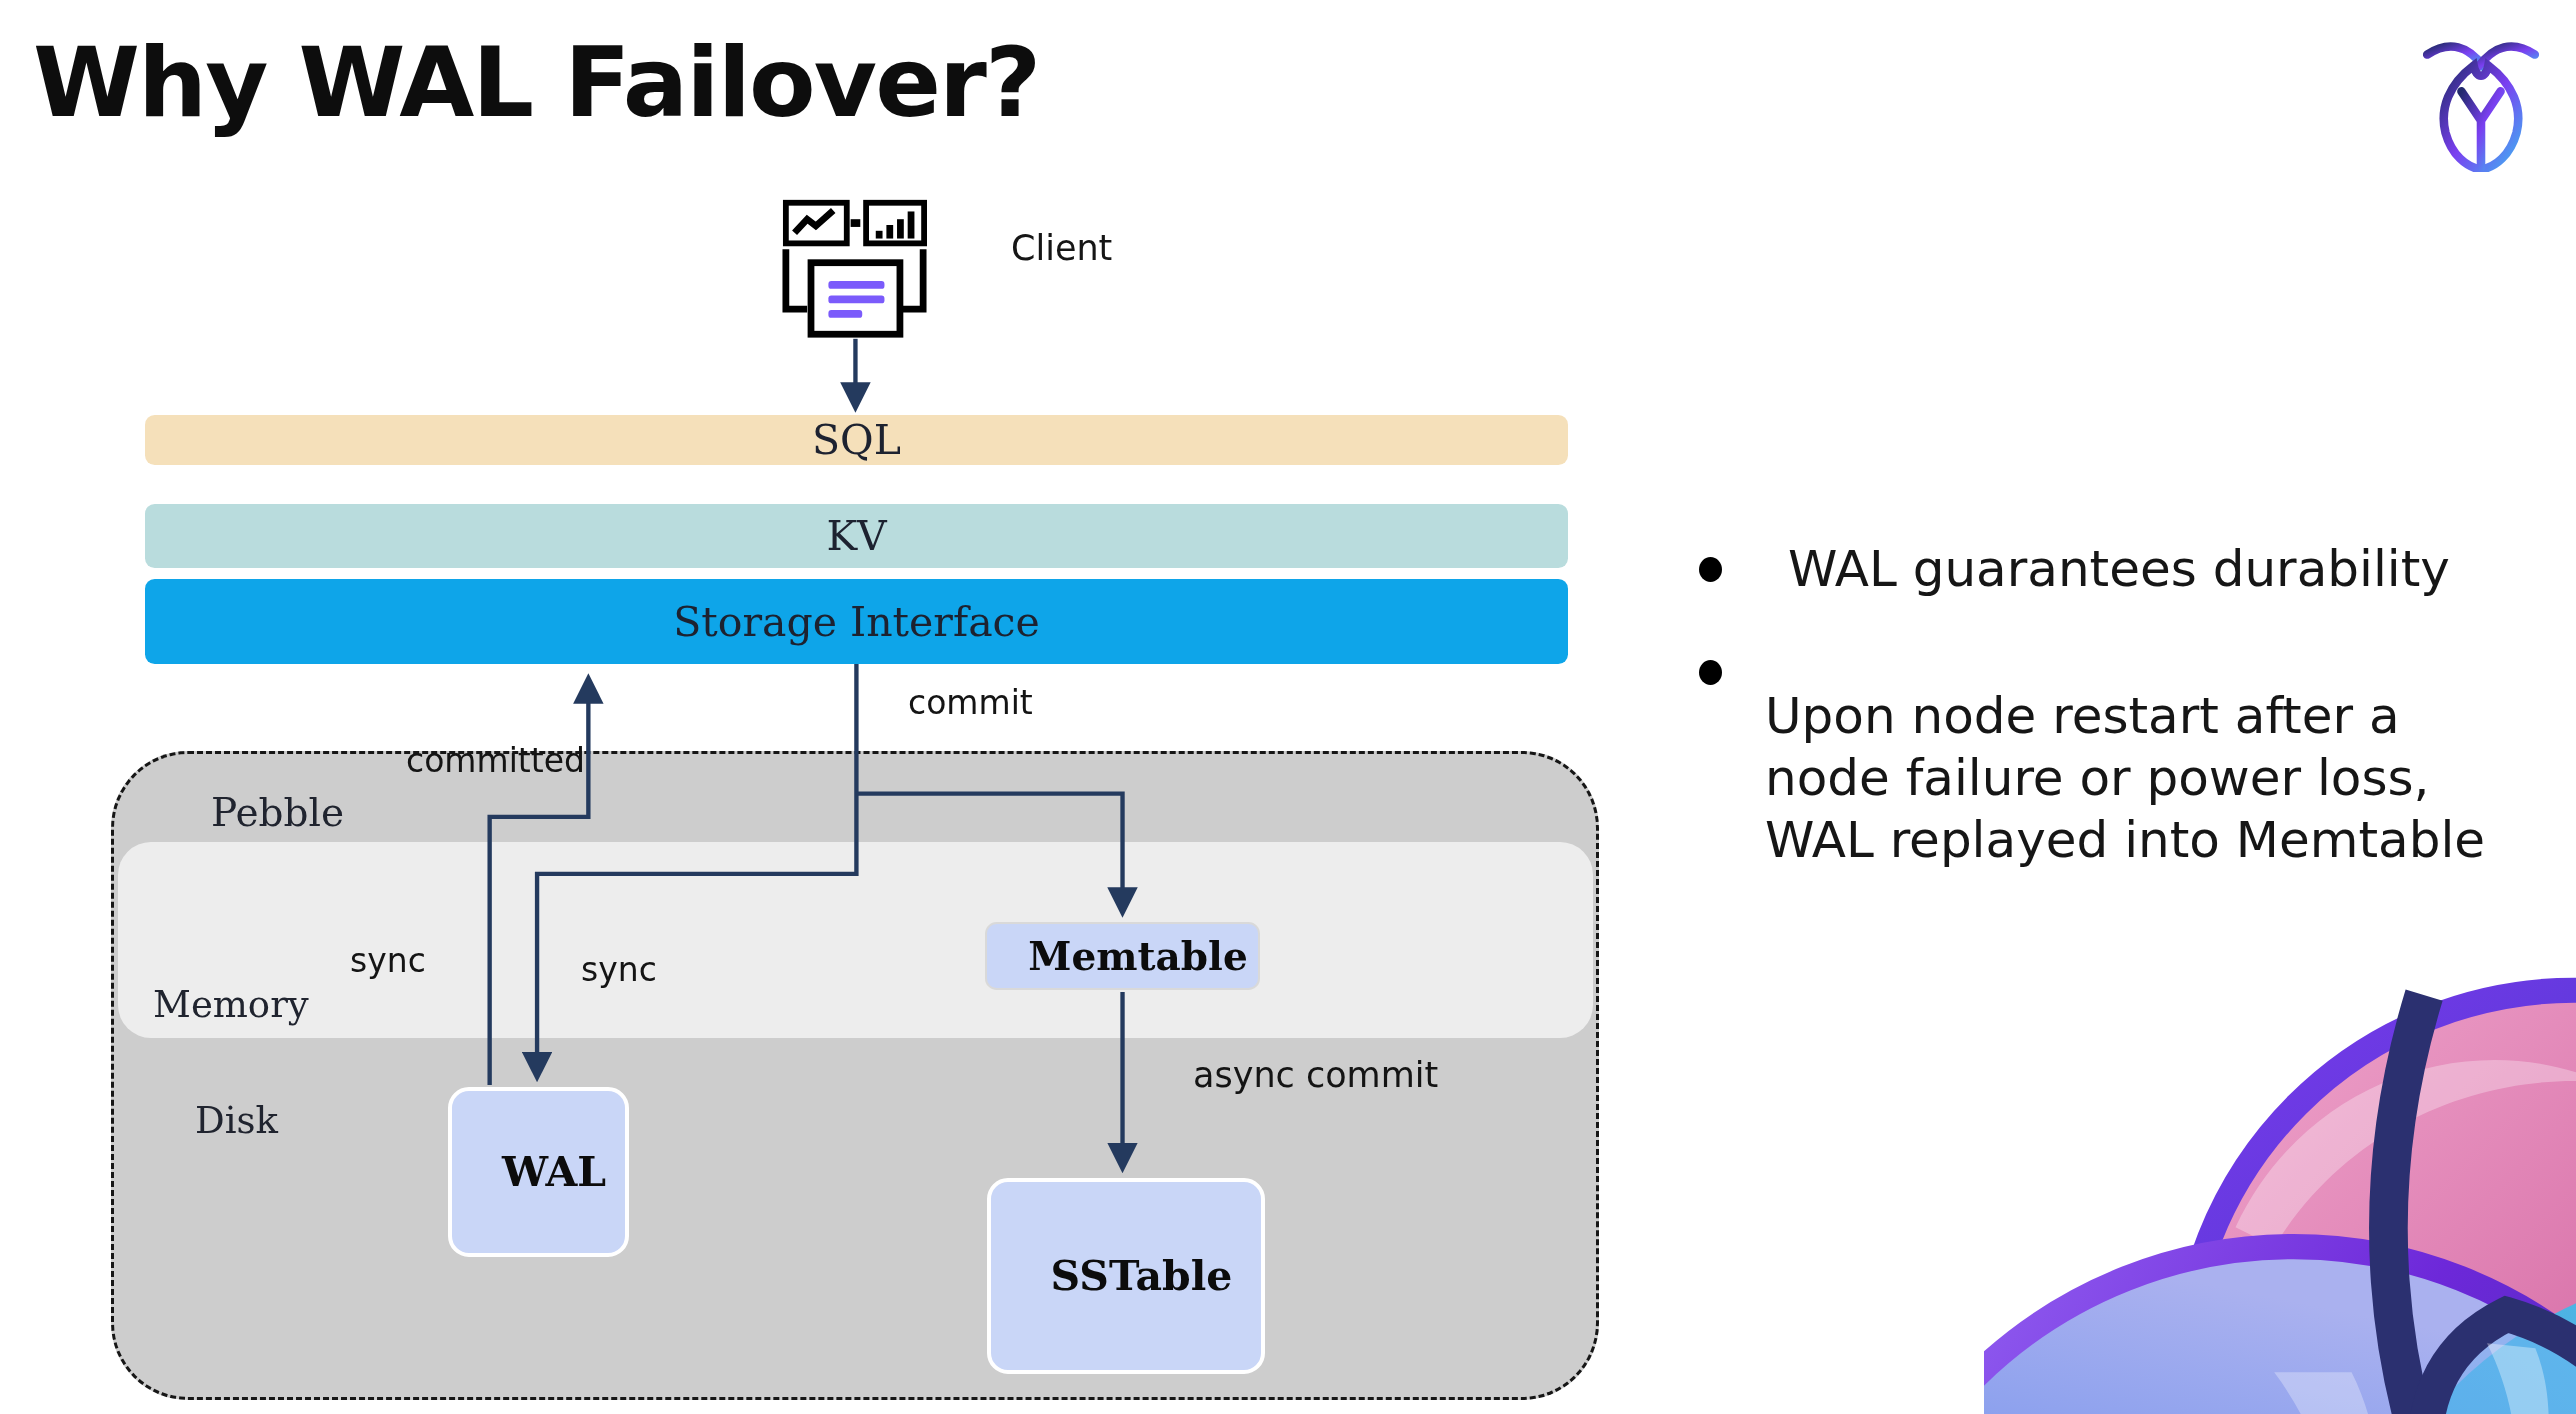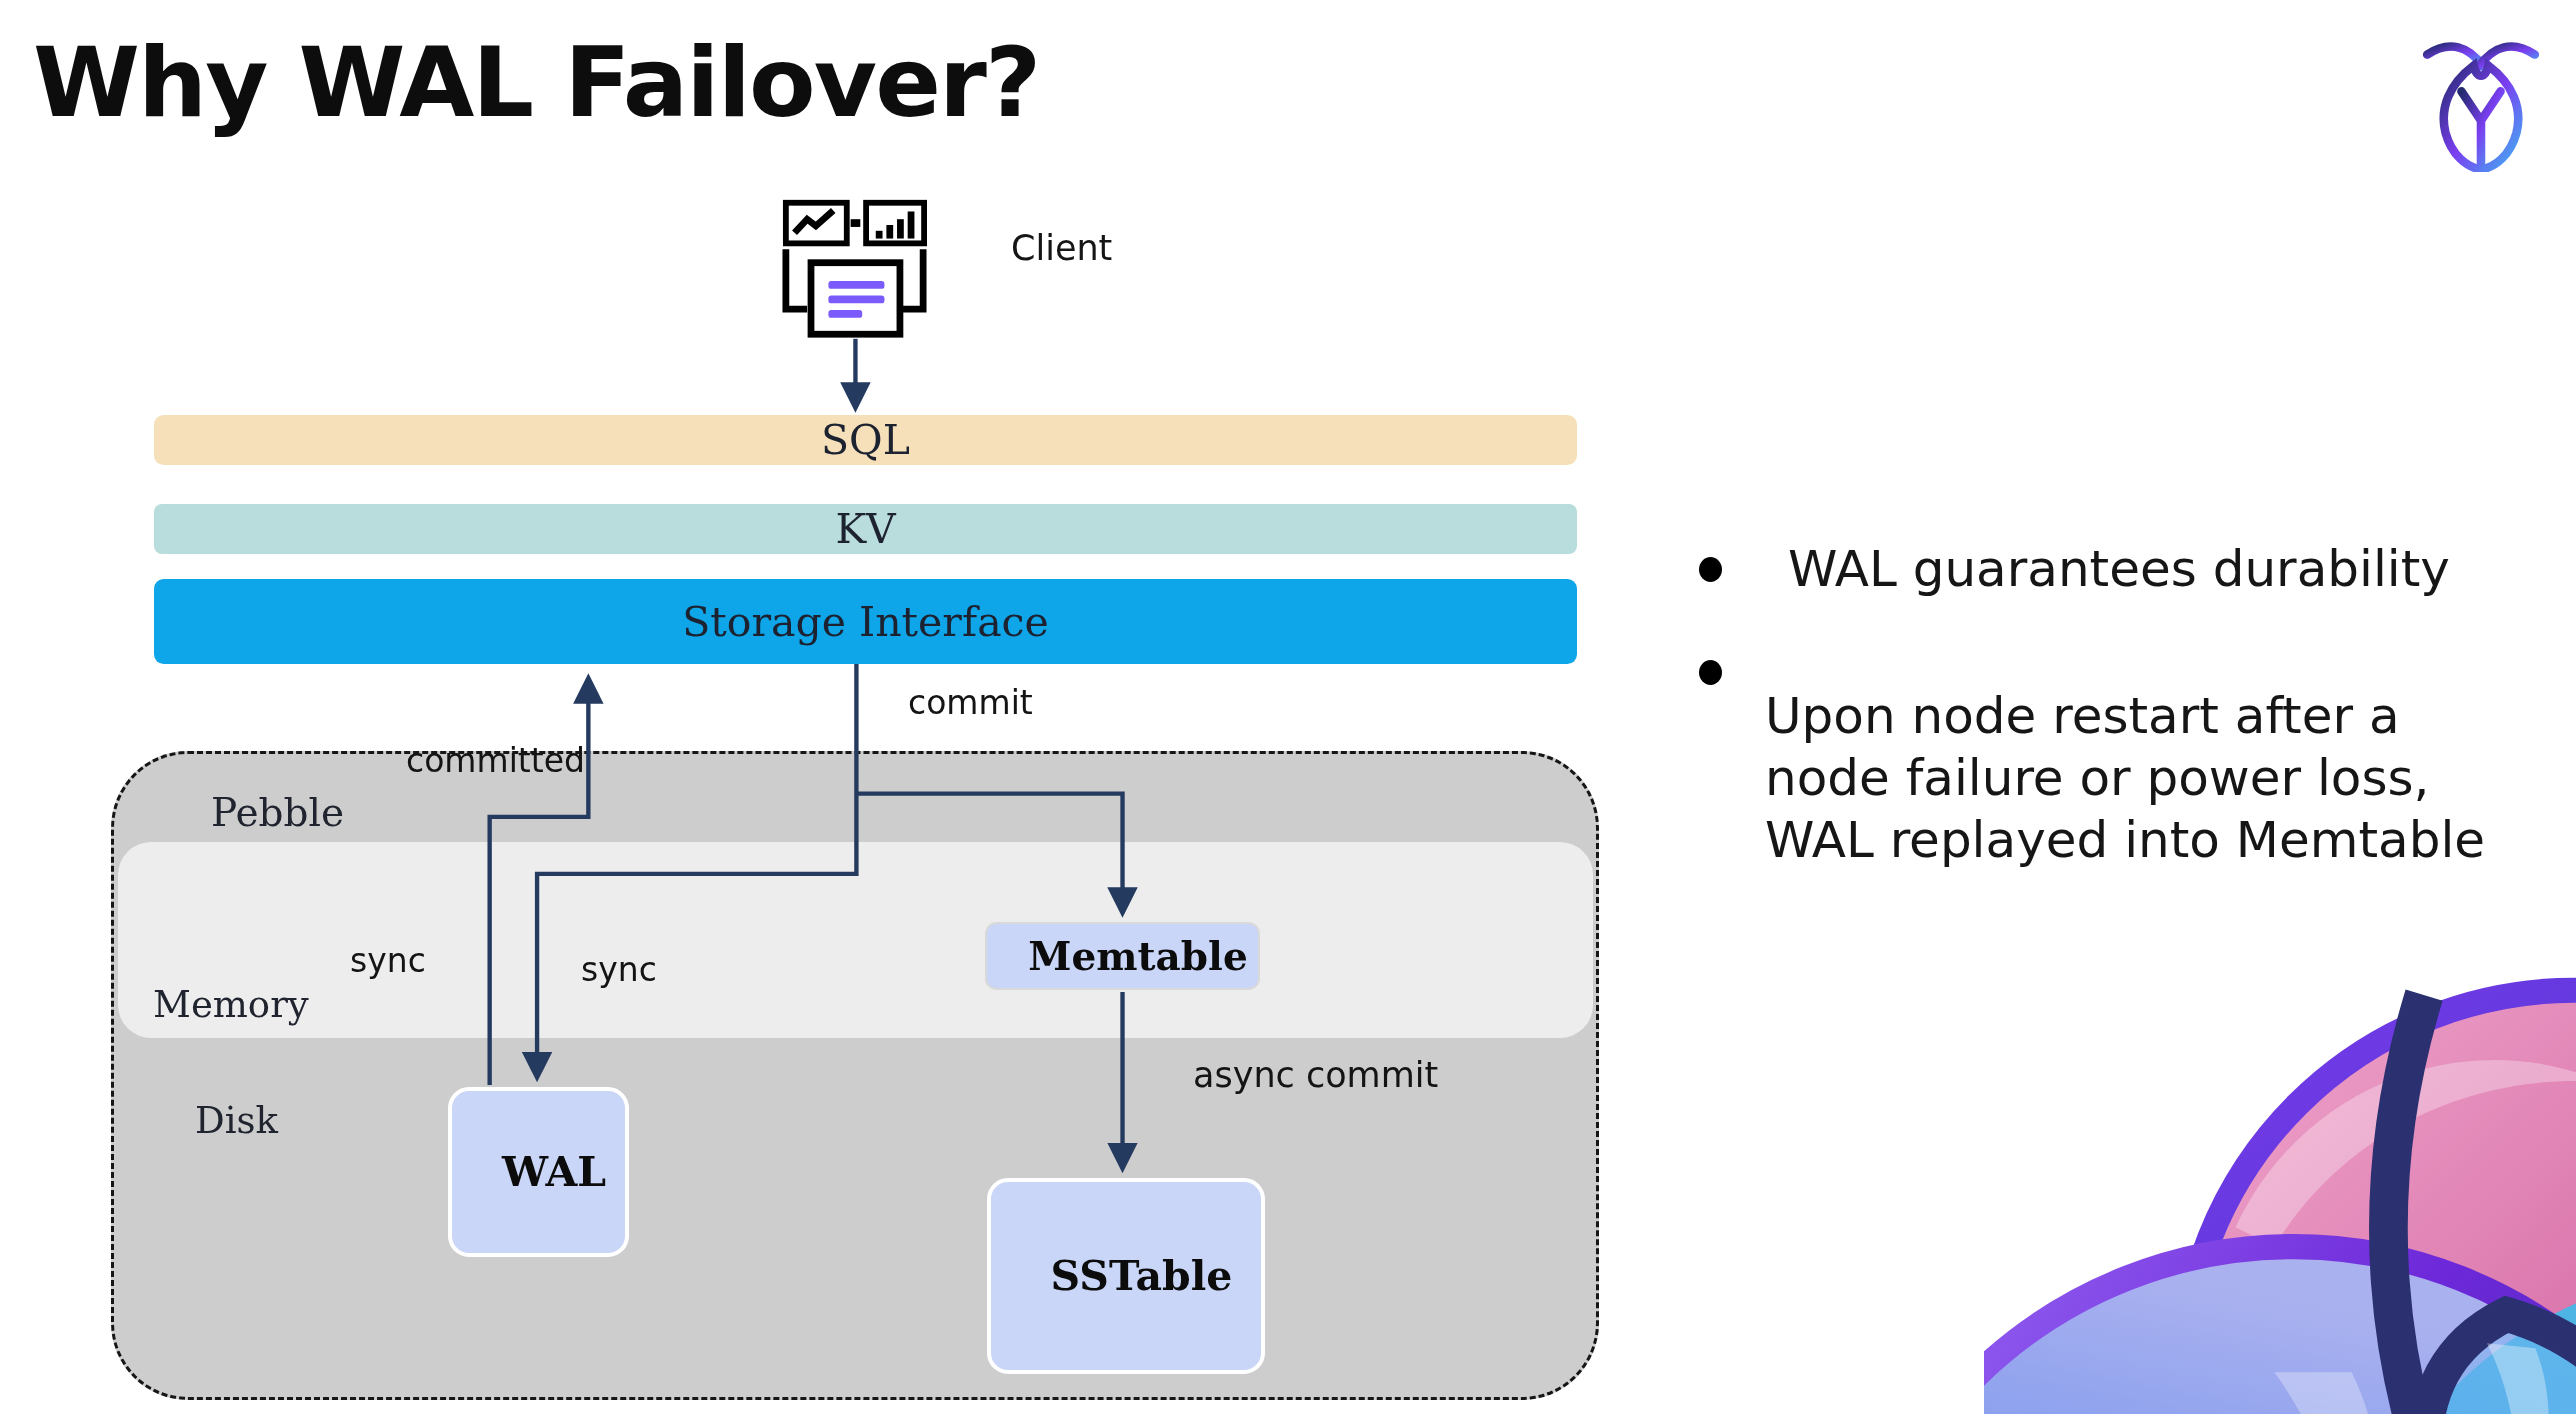--- a/index.html
+++ b/index.html
@@ -10,23 +10,23 @@
   
   #title{left:33px;top:27px;font-size:97px;font-weight:800;color:#0d0d0d;
          letter-spacing:-1.9px;line-height:1.15;}
 
   
   #client-group{left:777px;top:196px;width:155px;height:145px;}
   #client-label{left:1011px;top:228px;font-size:35px;color:#161616;}
 
   
   .layer{left:145px;width:1423px;border-radius:9.7px;display:flex;align-items:center;justify-content:center;
-         font-family:"DejaVu Serif","Liberation Serif",serif;font-size:41px;color:#1d2230;margin-left:9px;}
+         font-family:"DejaVu Serif","Liberation Serif",serif;font-size:41px;color:#1d2230;}
   #bar-sql{top:415px;height:50px;background:#f5e0ba;}
-  #bar-kv{top:504px;height:50px;background:#b9dcdd;border-radius:8px;}
+  #bar-kv{top:504px;height:64px;background:#b9dcdd;}
   #bar-storage{top:579px;height:85px;background:#0ea5e9;}
 
   
   .flowlabel{font-size:33px;color:#141414;}
   #lbl-committed{left:406px;top:693px;width:169px;text-align:right;margin-top:48px;}
   #lbl-commit{left:908px;top:683px;}
   #lbl-sync1{left:350px;top:941px;}
   #lbl-sync2{left:581px;top:950px;}
   #lbl-async{left:1193px;top:1055px;font-size:35px;}
 

